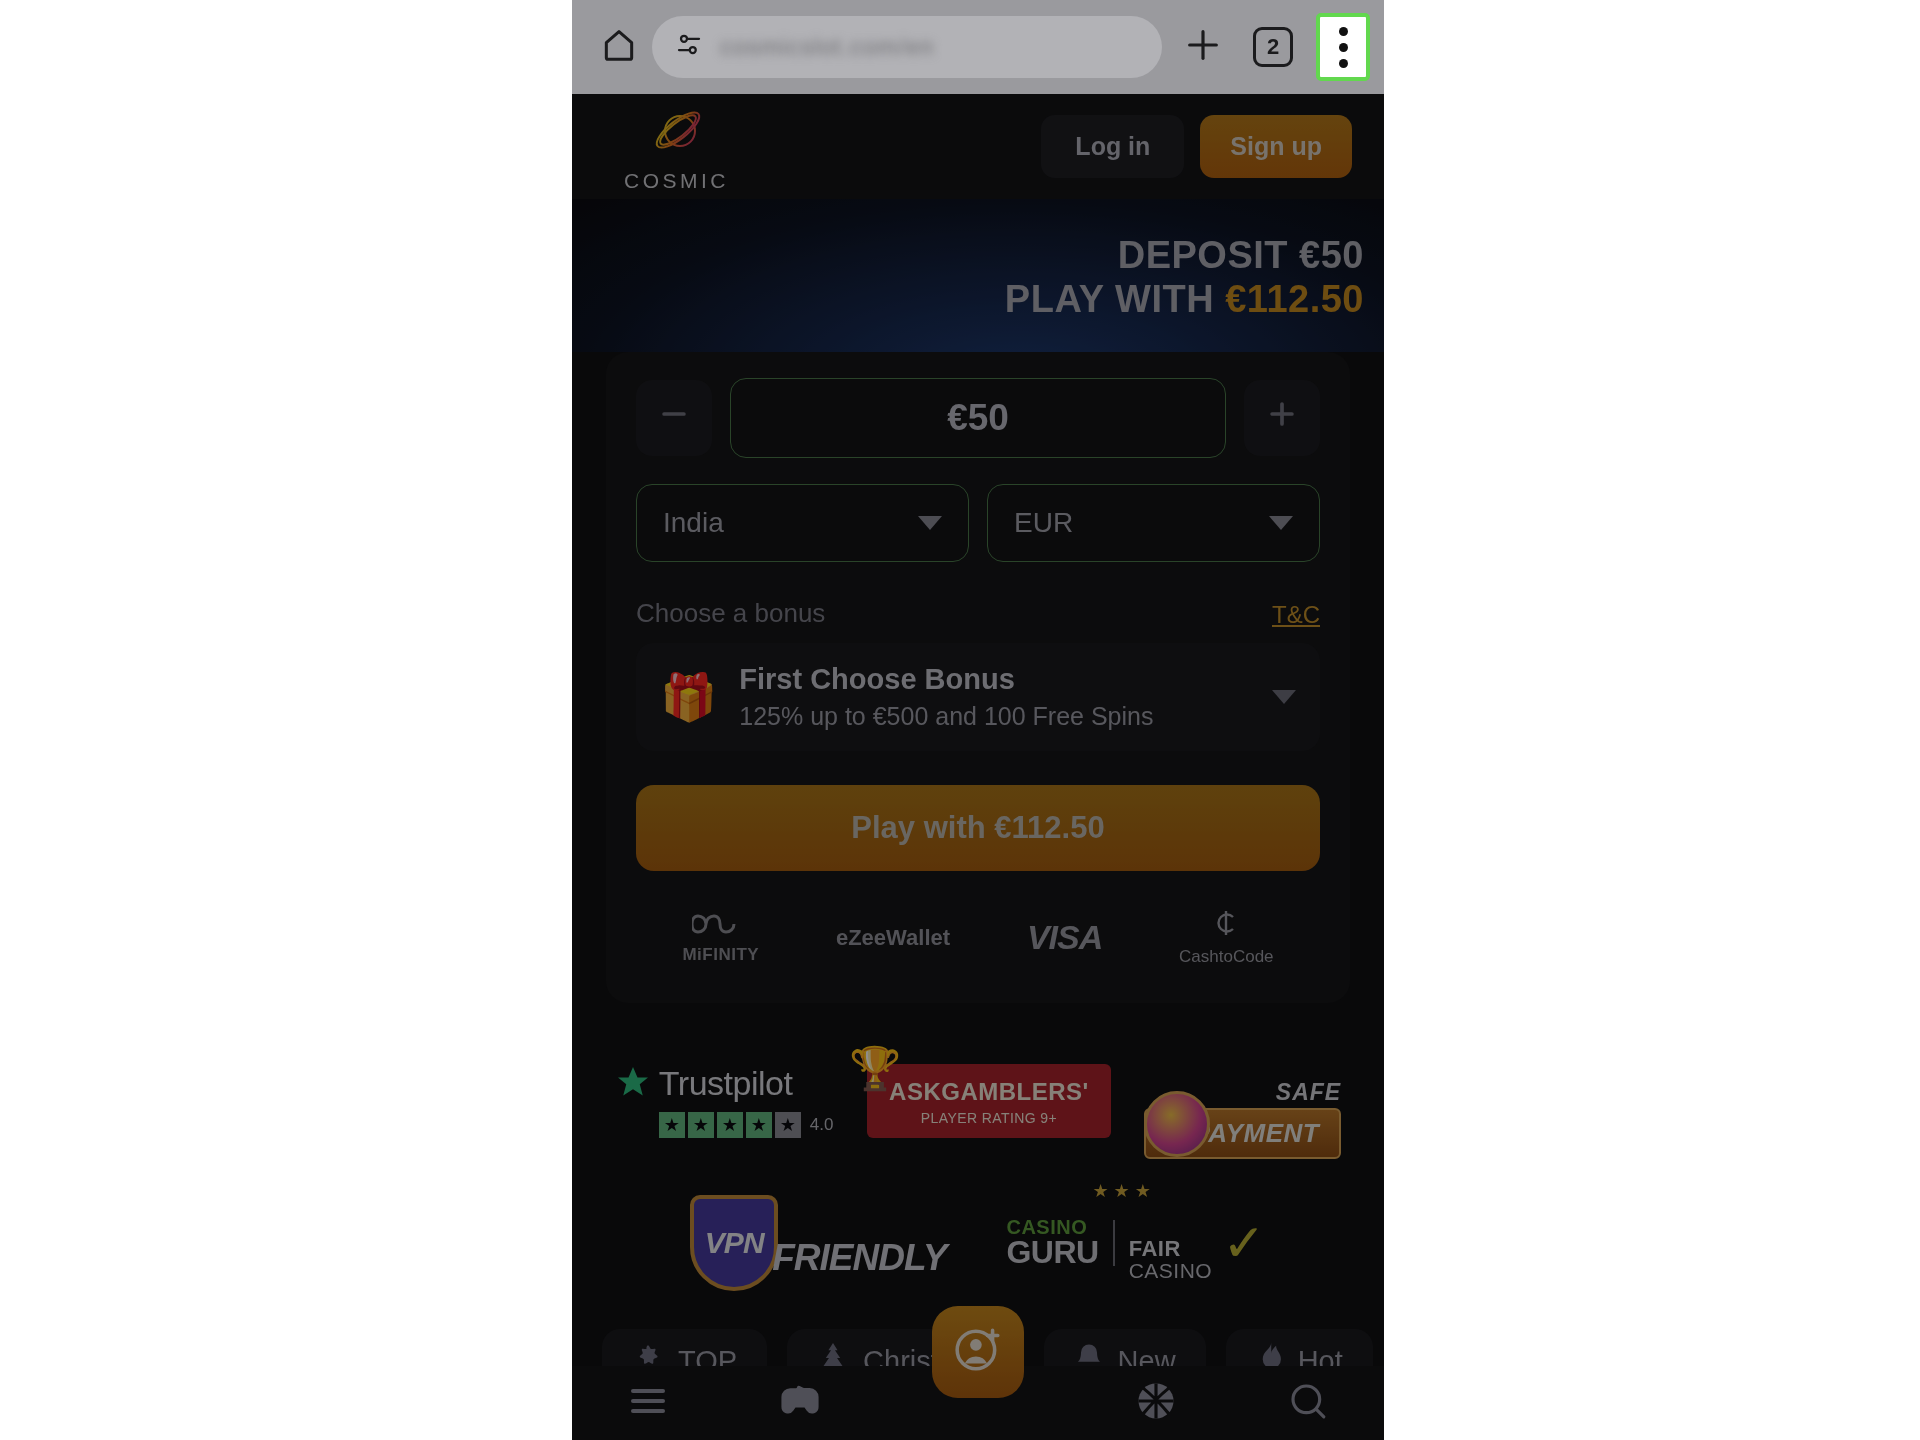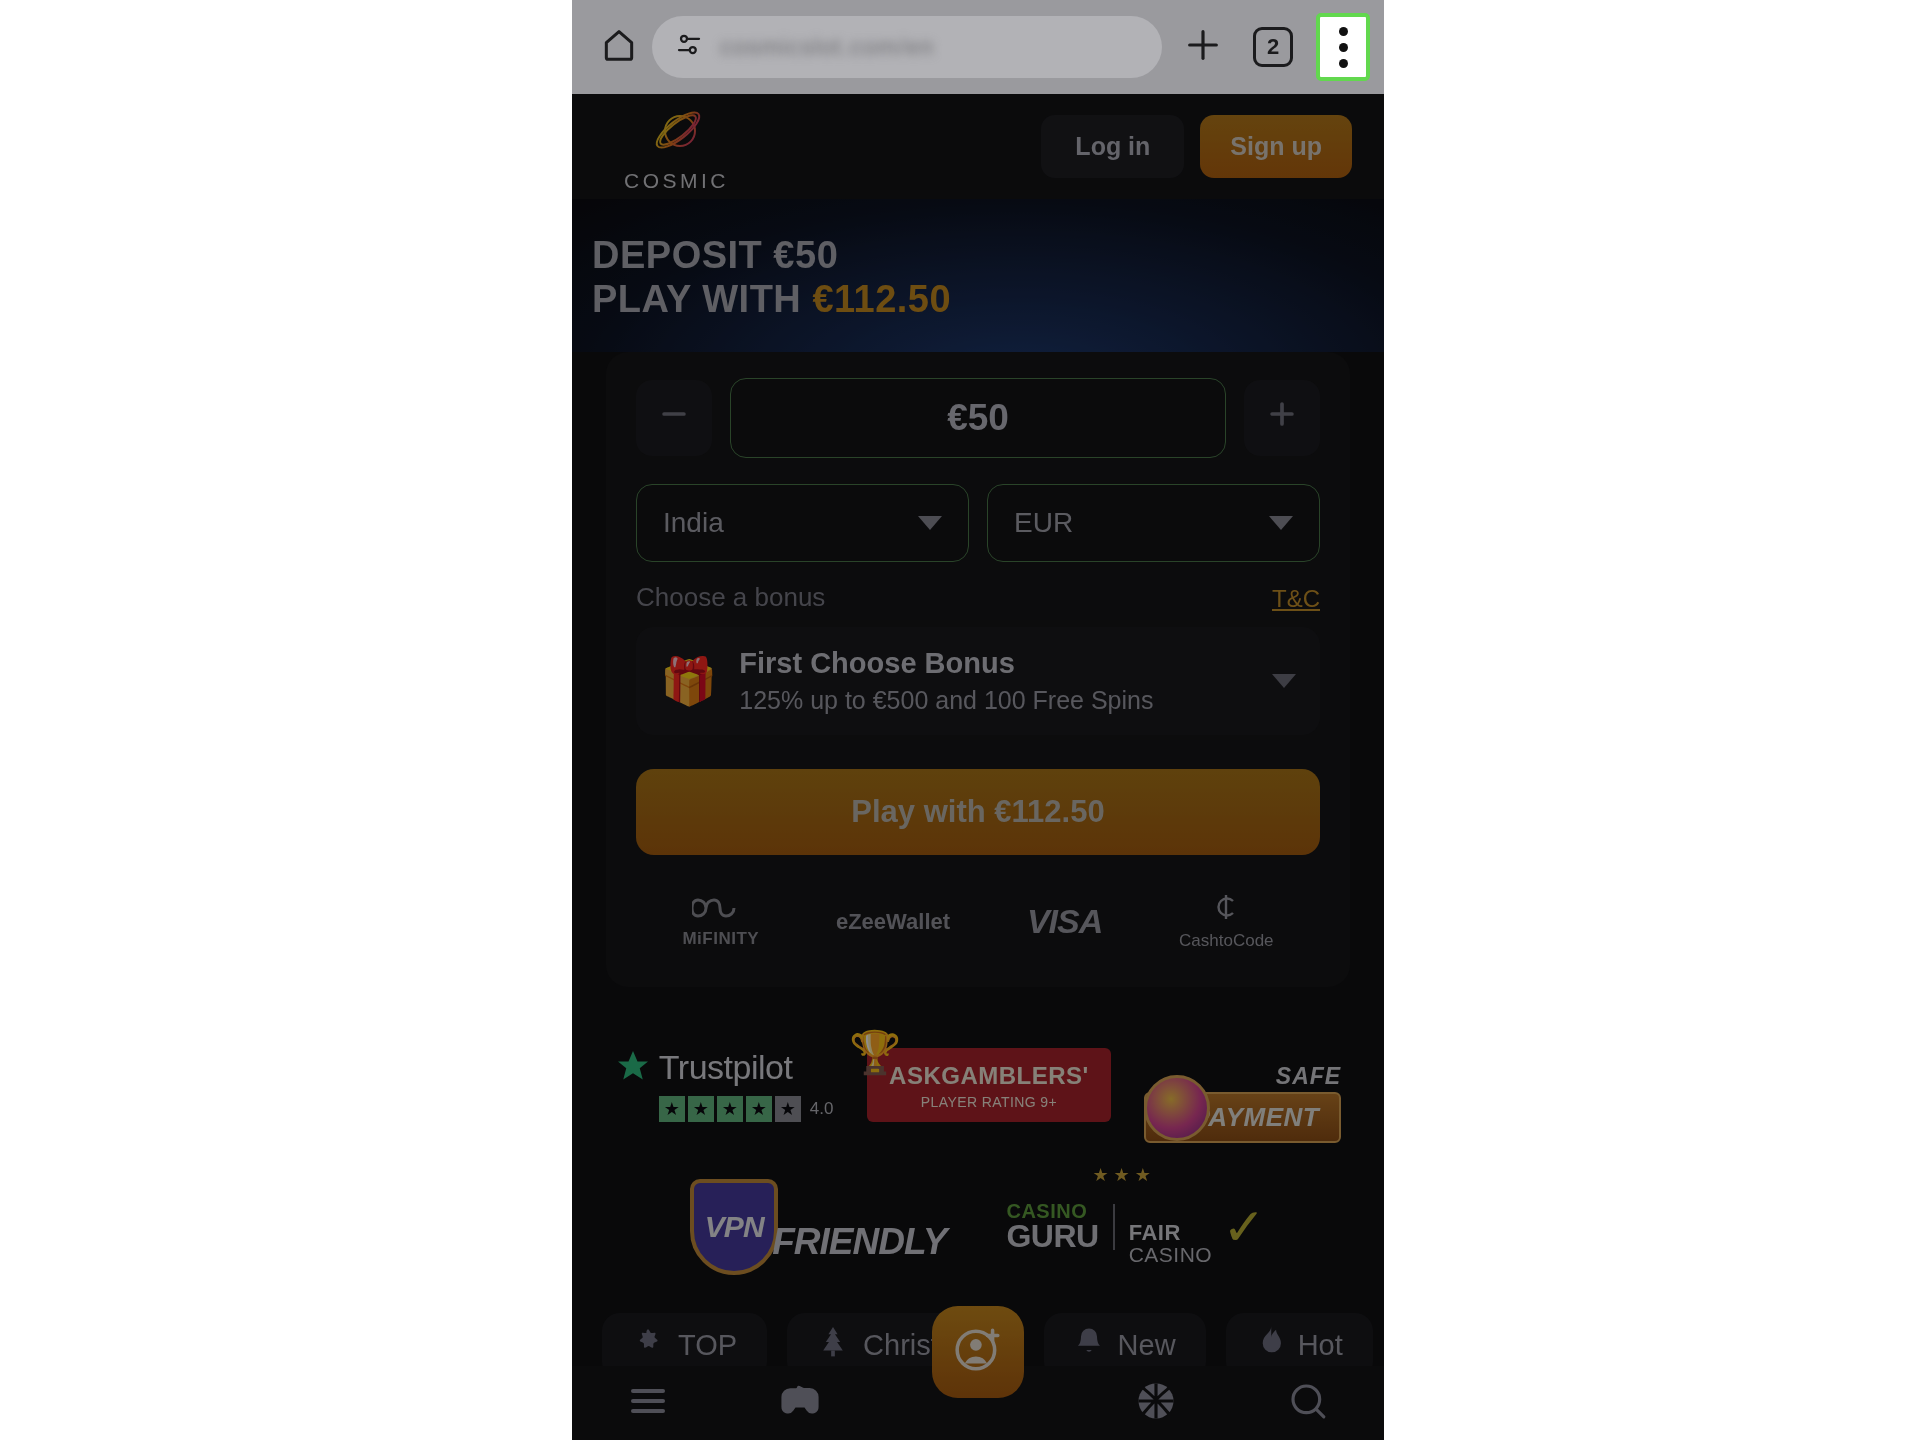--- a/index.html
+++ b/index.html
@@ -65,21 +65,21 @@
   }
   .btn-signup {
     background: linear-gradient(180deg,#b4791a 0%, #b1610f 100%);
     color: #d6cec3; border: none; border-radius: 14px;
     padding: 17px 30px; font-size: 25px; font-weight: 700; font-family: inherit;
   }
 
   
   .hero {
     background: radial-gradient(ellipse at 55% 120%, #1d3a70 0%, #16264a 35%, #0d1322 70%, #0b0b10 100%);
-    padding: 34px 20px 30px; text-align: left;
+    padding: 34px 20px 30px; text-align: right;
   }
   .hero h1 { font-size: 38px; font-weight: 800; color: #a9a9b2; letter-spacing: .5px; line-height: 1.17; }
   .hero h1 .amt { color: #c58a1f; }
 
   
   .panel { margin: 0 34px; background: #161618; border-radius: 22px; padding: 26px 30px 30px; }
   .panel-label { text-align: center; font-size: 25px; color: #7d7d88; margin-bottom: 16px; }
   .amount-row { display: flex; align-items: center; gap: 18px; }
   .step-btn {
     width: 76px; height: 76px; background: #1c1c20; border: none; border-radius: 16px;
@@ -92,21 +92,21 @@
     font-size: 37px; font-weight: 700; color: #b8b8c2;
   }
   .selects { display: flex; gap: 18px; margin-top: 26px; }
   .select {
     flex: 1; height: 78px; border: 1.4px solid #4c7a4a; border-radius: 16px; background: #141417;
     display: flex; align-items: center; justify-content: space-between; padding: 0 26px;
     font-size: 28px; color: #a2a2ac;
   }
   .caret { width: 0; height: 0; border-left: 12px solid transparent; border-right: 12px solid transparent; border-top: 14px solid #8a8a94; }
 
-  .bonus-head { display: flex; align-items: flex-end; justify-content: space-between; margin-top: 20px; }
+  .bonus-head { display: flex; align-items: flex-end; justify-content: space-between; margin-top: 36px; }
   .bonus-head .lbl { font-size: 26px; color: #7b7b86; }
   .tc-link { font-size: 24px; color: #c38f2a; text-decoration: underline; }
 
   .bonus-card {
     margin-top: 14px; background: #1a1a1d; border-radius: 18px; padding: 20px 24px;
     display: flex; align-items: center; gap: 22px;
   }
   .gift { font-size: 46px; line-height: 1; }
   .bonus-text { flex: 1; }
   .bonus-title { font-size: 29px; font-weight: 700; color: #c3c3cb; margin-bottom: 6px; }

